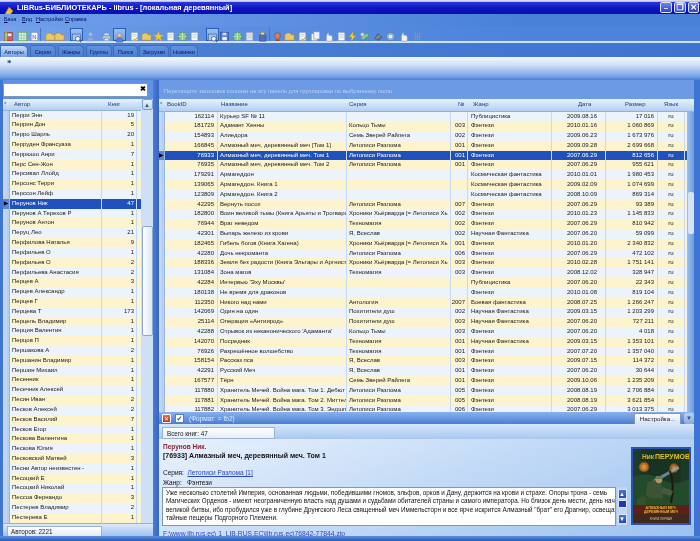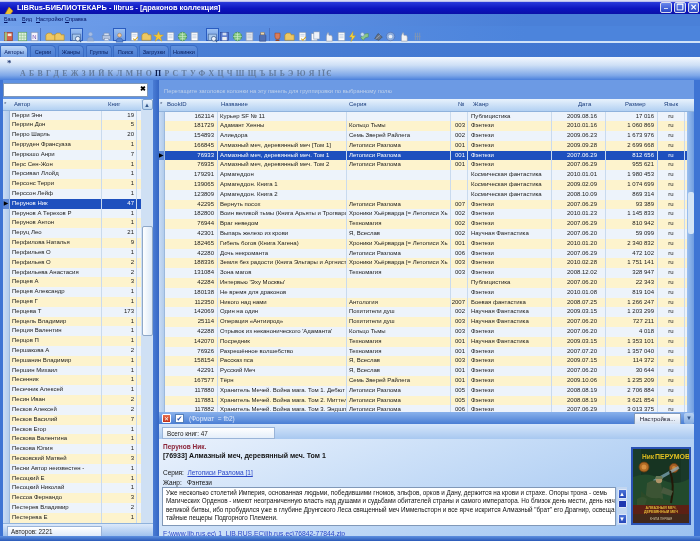--- a/index.html
+++ b/index.html
@@ -87,21 +87,21 @@
 #cover {position:absolute;top:447px;left:631px;width:60px;height:78px;border:2px solid #2a52b4}
 
 #bframe {position:absolute;top:536px;left:0;width:700px;height:5px;background:linear-gradient(#5e90e0,#2a5ab8)}
 </style></head>
 <body>
 <div id="win">
 <div id="tbar">
  <div id="tico"><svg width="10" height="10">
           <path d="M1 8 L5 1 L9 5 L6 9 z" fill="#f0c030" stroke="#a07010" stroke-width="0.6"></path>
         </svg></div>
- <div id="ttxt">LIBRus-БИБЛИОТЕКАРЬ - librus - [драконов коллекция]</div>
+ <div id="ttxt">LIBRus-БИБЛИОТЕКАРЬ - librus - [локальная деревянный]</div>
  <div class="wbtn" style="left:660px">–</div>
  <div class="wbtn" style="left:674px">❐</div>
  <div class="wbtn" style="left:688px;width:11px">✕</div>
 </div>
 <div id="menu">
  <span style="left:4px"><u>Б</u>аза</span>
  <span style="left:22px"><u>В</u>ид</span>
  <span style="left:36px"><u>Н</u>астройки</span>
  <span style="left:65px"><u>С</u>правка</span>
 </div>
@@ -240,21 +240,20 @@
 <div class="tab act" style="left:0px;width:28px">Авторы</div>
 <div class="tab" style="left:30px;width:26px">Серии</div>
 <div class="tab" style="left:58px;width:26px">Жанры</div>
 <div class="tab" style="left:86px;width:26px">Группы</div>
 <div class="tab" style="left:113px;width:25px">Поиск</div>
 <div class="tab" style="left:139px;width:30px">Загрузки</div>
 <div class="tab" style="left:170px;width:28px">Новинки</div>
 </div>
 <div id="alpha">
  <div id="star">*</div>
- <div id="rus">АБВГДЕЖЗИЙКЛМНО<b>П</b>РСТУФХЦЧШЩЪЫЬЭЮЯ<span style="letter-spacing:1.2px">ІЇЄ</span></div>
 </div>
 <div id="lpanel">
  <div id="sbox"></div>
       <div id="sx">✖</div>
  <div id="lhead">
         <span style="position:absolute;left:1px;top:2px;color:#44587c">*</span>
         <span style="position:absolute;left:11px;top:2px">Автор</span>
         <span style="position:absolute;left:105px;top:2px">Книг</span>
       </div>
  <div id="llist">

